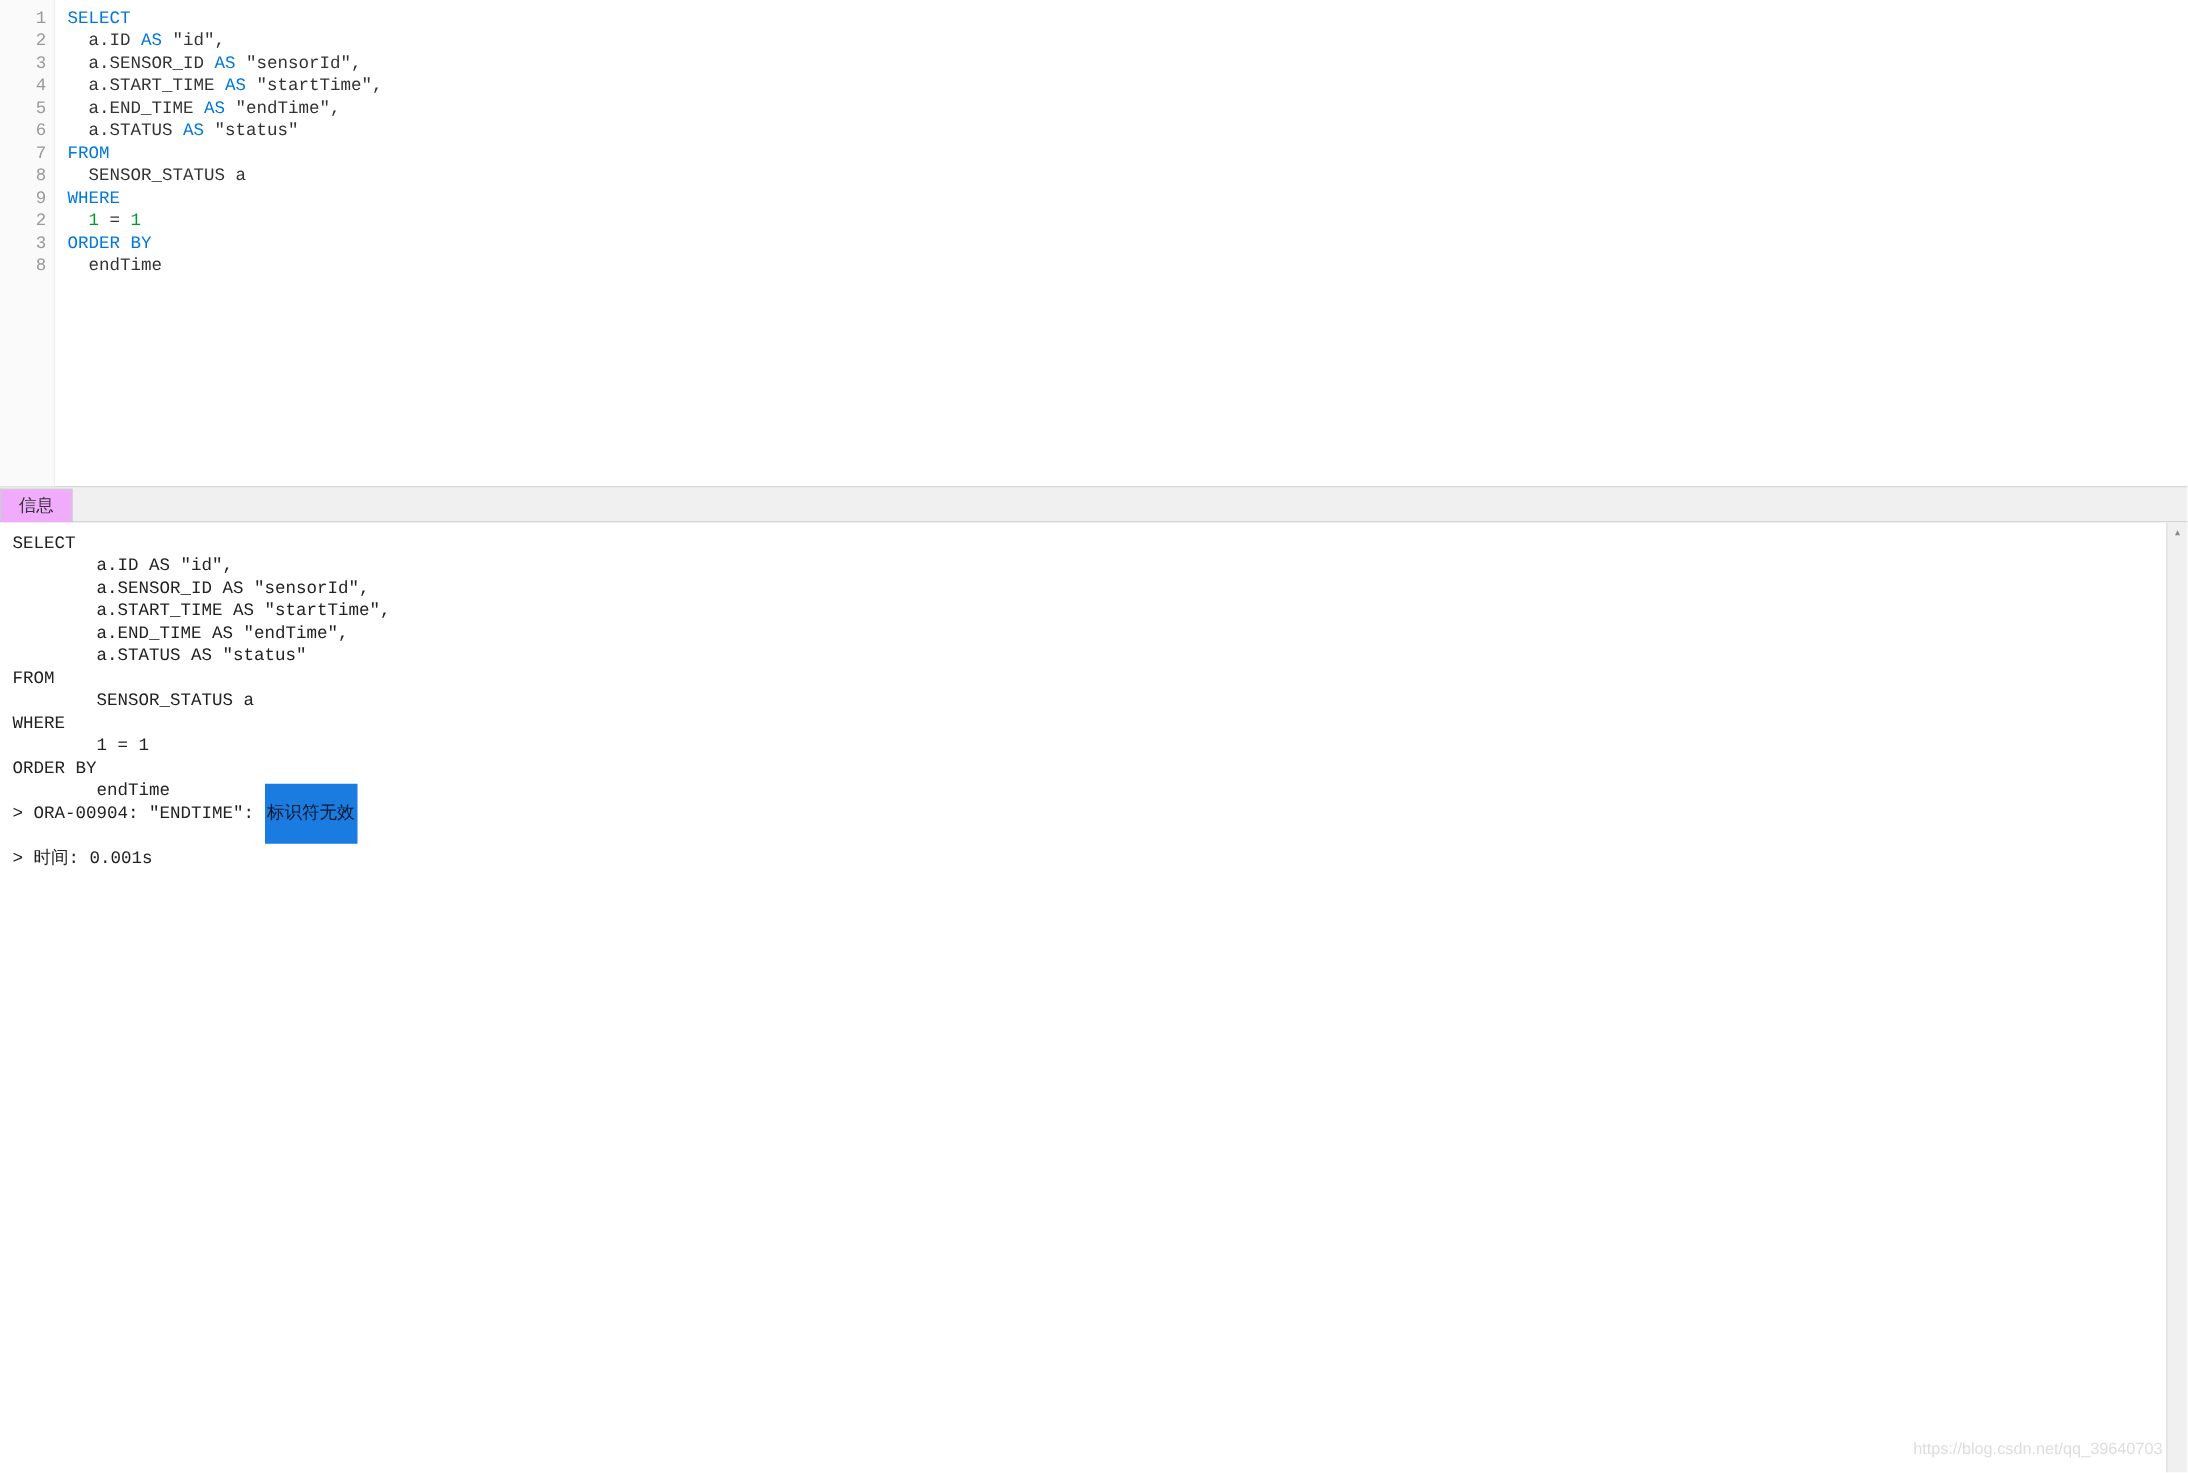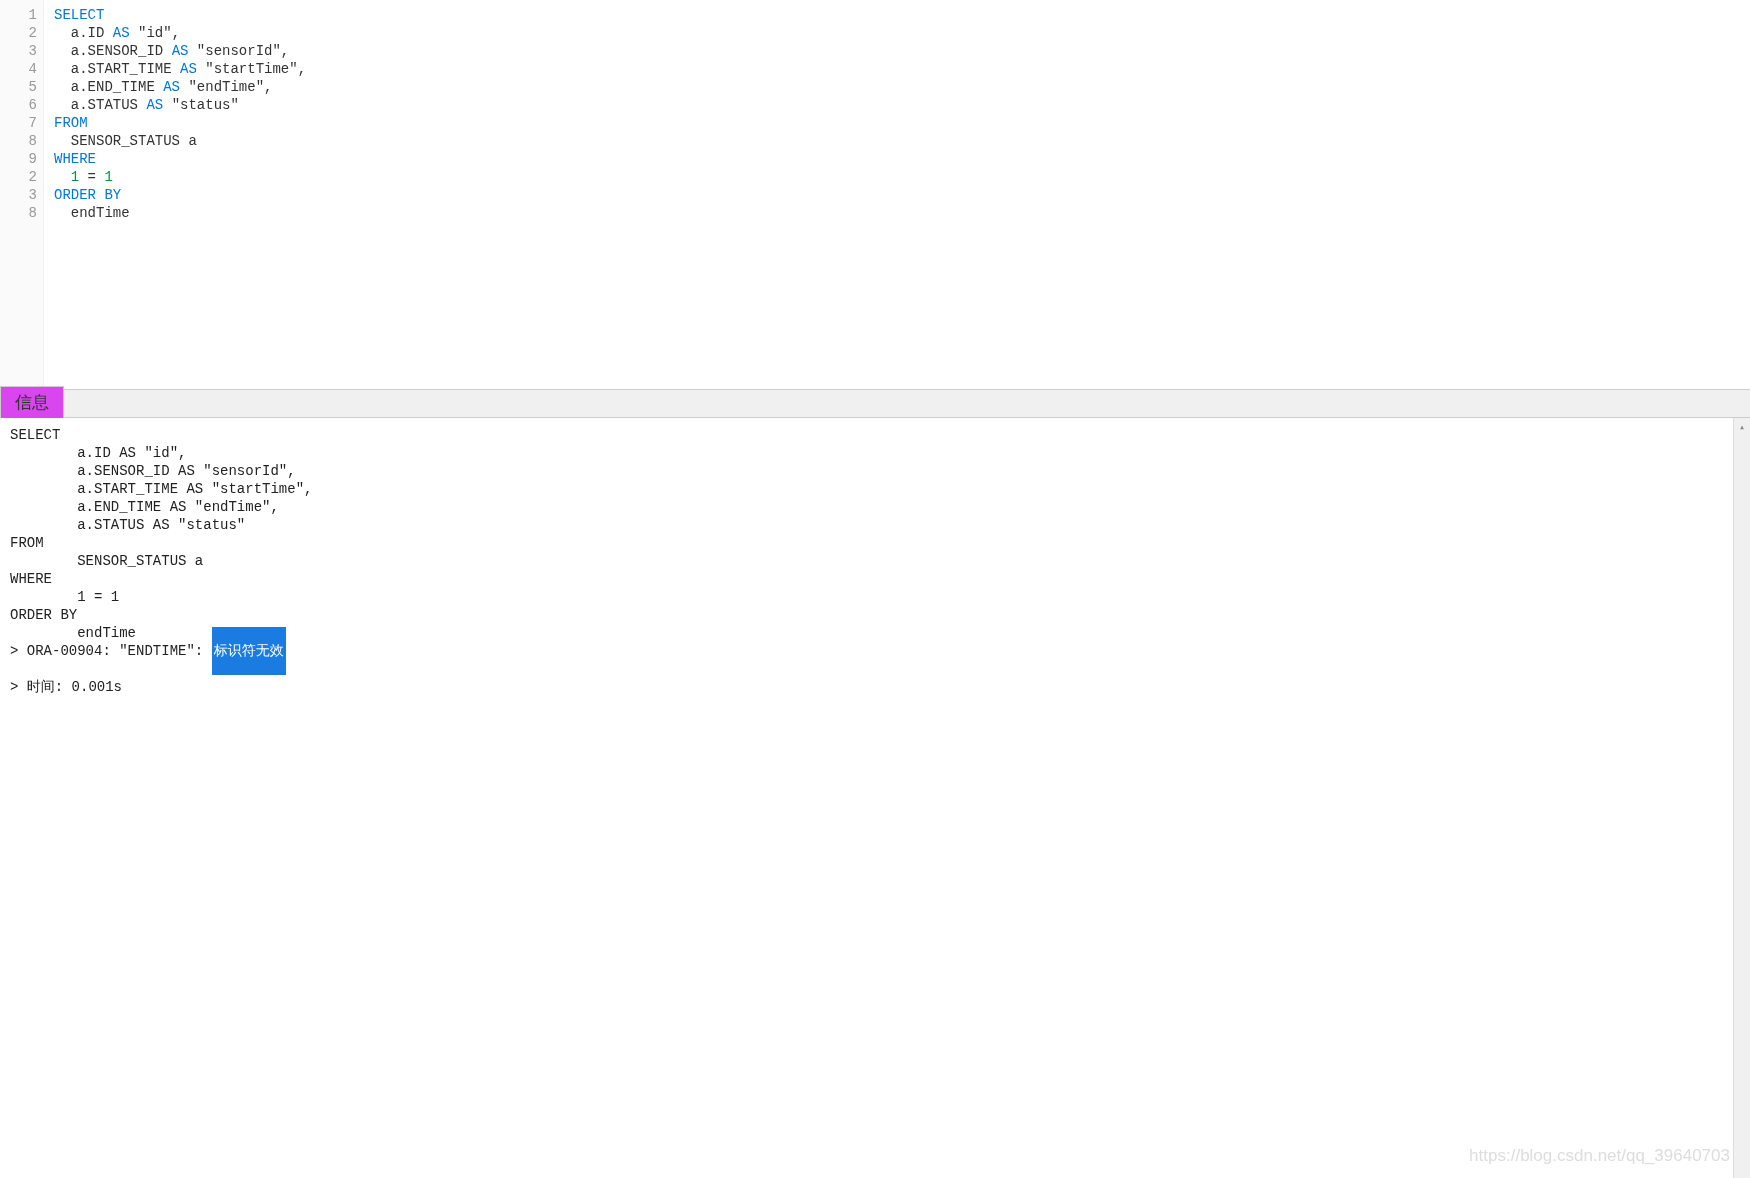--- a/index.html
+++ b/index.html
@@ -45,26 +45,26 @@
   .txt { color: #333; font-family: Liberation Mono, monospace; }
 
   .tab-bar {
     display: flex;
     background: #f0f0f0;
     border-bottom: 1px solid #ccc;
     height: 28px;
     align-items: flex-end;
   }
   .tab {
-    background: #d946ef;
+    background: #f0abfc;
     border: 1px solid #ccc;
     border-bottom: none;
     padding: 4px 14px;
     font-family: Liberation Serif, serif;
-    font-size: 17px;
+    font-size: 14px;
     color: #333;
     margin-bottom: -1px;
     cursor: pointer;
   }
 
   .output-pane {
     flex: 1;
     display: flex;
     background: #fff;
   }
@@ -72,21 +72,21 @@
     flex: 1;
     padding: 8px 10px;
     white-space: pre;
     line-height: 18px;
     font-family: Consolas, "Courier New", monospace;
     color: #222;
   }
   .output-content .row { height: 18px; }
   .hl {
     background: #1a7be0;
-    color: #ffffff;
+    color: #0f172a;
     padding: 16px 2px;
   }
   .scrollbar {
     width: 17px;
     background: #f0f0f0;
     border-left: 1px solid #ddd;
     position: relative;
   }
   .scroll-up {
     position: absolute;
@@ -97,21 +97,21 @@
     justify-content: center;
     color: #888;
     font-size: 10px;
     cursor: pointer;
   }
   .watermark {
     position: absolute;
     bottom: 12px;
     right: 20px;
     color: #ddd;
-    font-size: 17px;
+    font-size: 13px;
     font-family: Arial, sans-serif;
   }
 </style>
 </head>
 <body>
 
 <div class="editor-pane">
   <div class="gutter" id="gutter">
       <div class="ln">1</div>
       <div class="ln">2</div>

